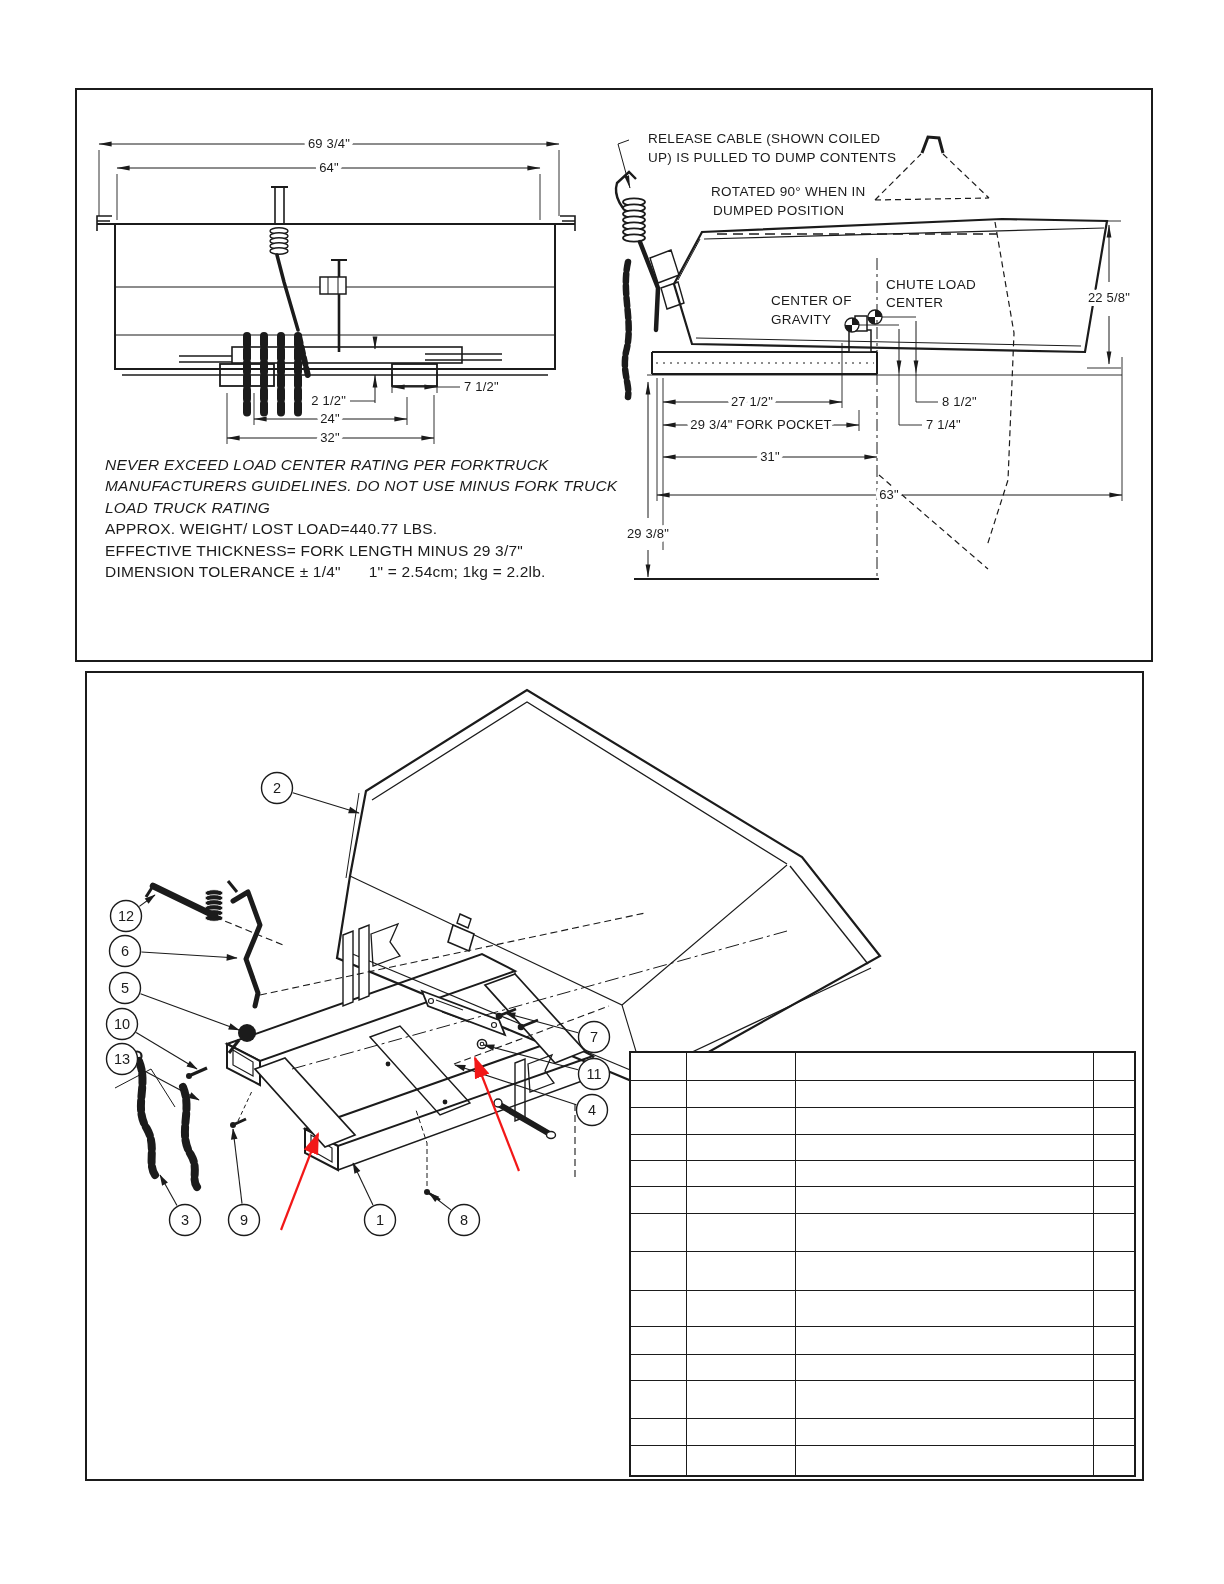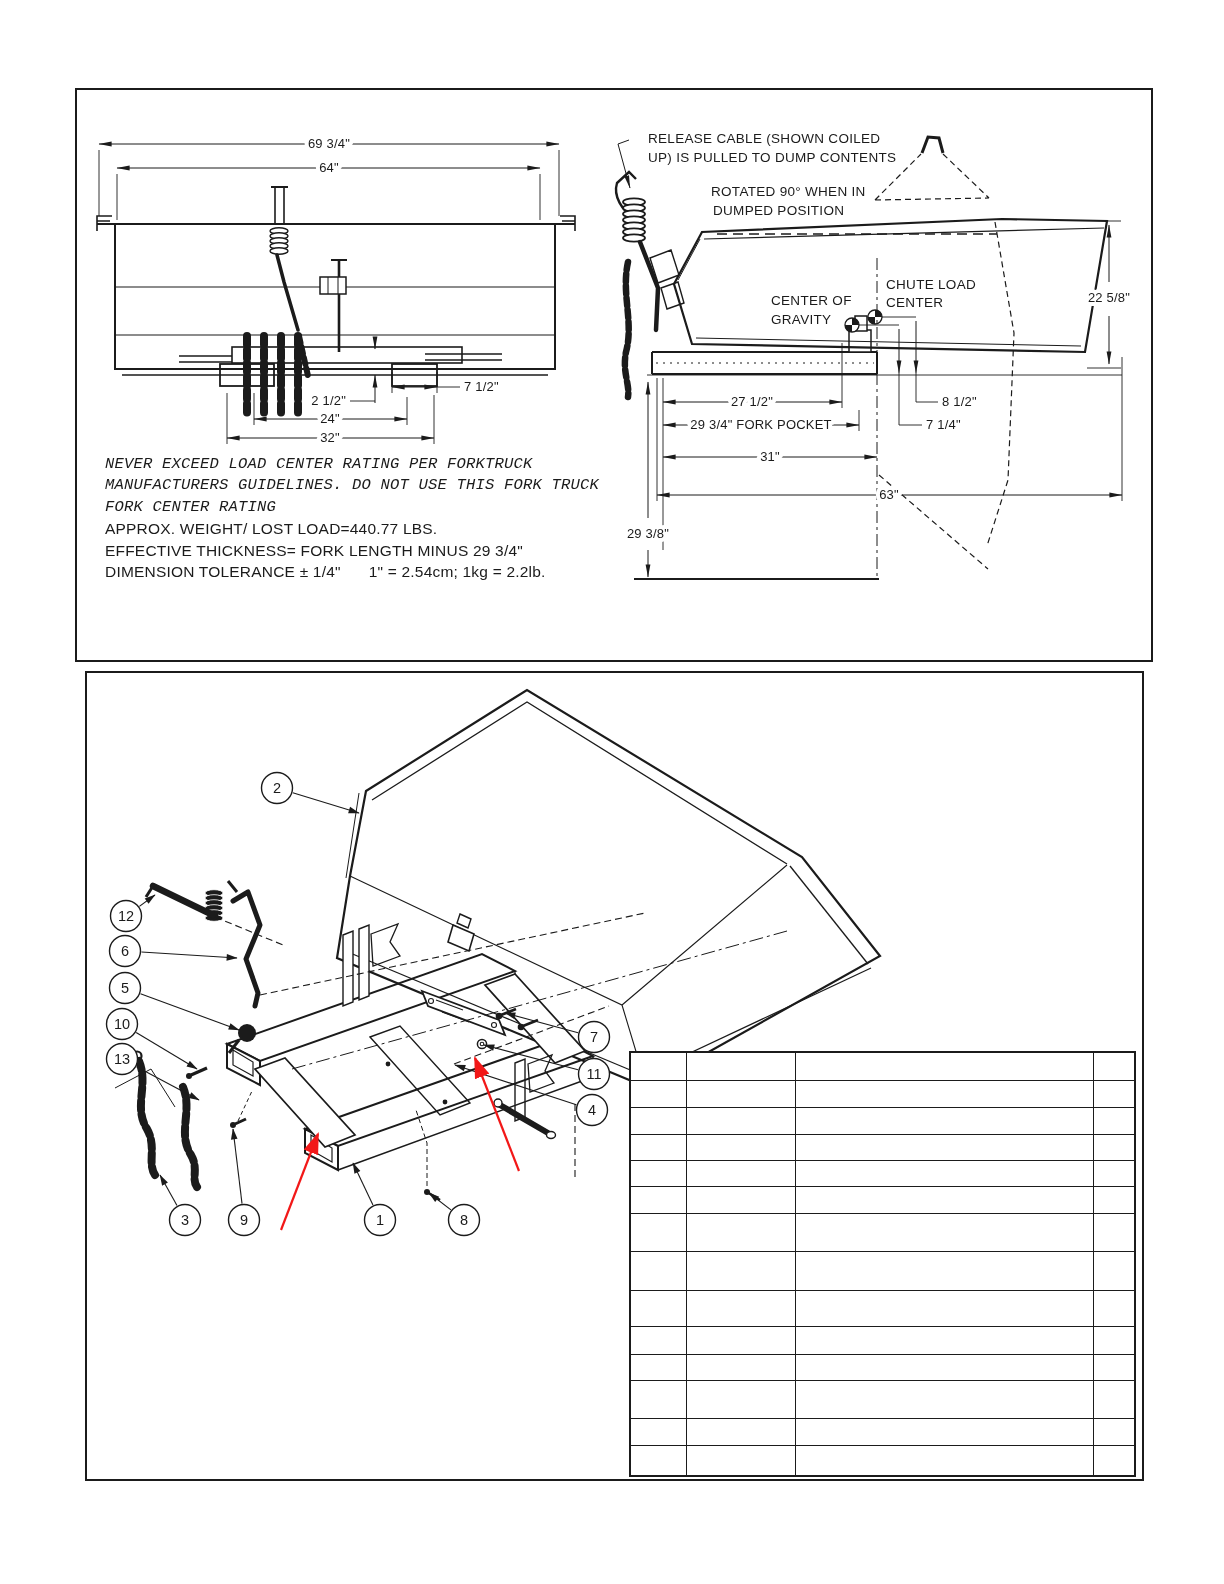--- a/index.html
+++ b/index.html
@@ -11,21 +11,21 @@
   .panel svg{position:absolute;left:0;top:0;}
   svg{display:block;}
   text{font-family:"Liberation Sans",sans-serif;}
   .dim{font-size:13px;fill:#1b1b1b;letter-spacing:.2px;}
   .lbl{font-size:13.5px;fill:#1b1b1b;letter-spacing:.3px;}
   .halo{stroke:#fff;stroke-width:8px;paint-order:stroke;stroke-linejoin:round;}
   .bnum{font-size:14.5px;fill:#1b1b1b;}
   .notes{position:absolute;left:28px;top:364px;font-size:15.5px;line-height:21.4px;
          letter-spacing:.2px;white-space:nowrap;}
   .notes p{margin:0;}
-  .notes .it{font-style:italic;font-family:Liberation Mono, monospace;}
+  .notes .it{font-style:italic;}
   .conv{margin-left:28px;}
   .parts-table{position:absolute;left:542px;top:378px;width:507px;height:426px;
                border:2px solid #1b1b1b;box-sizing:border-box;background:#fff;}
   .pt-row{display:flex;}
   .pt-cell{box-sizing:border-box;border-right:1.5px solid #1b1b1b;border-bottom:1.5px solid #1b1b1b;height:100%;}
   .pt-cell.last{border-right:none;}
   .pt-row.last .pt-cell{border-bottom:none;}
 </style>
 </head>
 <body>
@@ -176,24 +176,24 @@
       <text class="dim" x="865" y="316">8 1/2"</text>
       <text class="dim halo" text-anchor="middle" x="684" y="339">29 3/4" FORK POCKET</text>
       <text class="dim" x="849" y="339">7 1/4"</text>
       <text class="dim halo" text-anchor="middle" x="693" y="371">31"</text>
       <text class="dim halo" text-anchor="middle" x="812" y="409">63"</text>
       <text class="dim halo" text-anchor="middle" x="571" y="448">29 3/8"</text>
     </svg>
 
     <div class="notes">
       <p class="it">NEVER EXCEED LOAD CENTER RATING PER FORKTRUCK</p>
-      <p class="it">MANUFACTURERS GUIDELINES. DO NOT USE THIS FORK TRUCK</p>
-      <p class="it">FORK CENTER RATING</p>
+      <p class="it">MANUFACTURERS GUIDELINES. DO NOT USE MINUS FORK TRUCK</p>
+      <p class="it">LOAD TRUCK RATING</p>
       <p>APPROX. WEIGHT/ LOST LOAD=440.77 LBS.</p>
-      <p>EFFECTIVE THICKNESS= FORK LENGTH MINUS 29 3/4"</p>
+      <p>EFFECTIVE THICKNESS= FORK LENGTH MINUS 29 3/7"</p>
       <p>
         <span>DIMENSION TOLERANCE ± 1/4"</span><span class="conv">1" = 2.54cm; 1kg = 2.2lb.</span>
       </p>
     </div>
   </section>
 
   <section class="panel panel-bottom">
     <svg id="exploded-svg" width="1055" height="806" viewBox="0 0 1055 806">
 
       <g stroke="#1b1b1b" fill="none">

